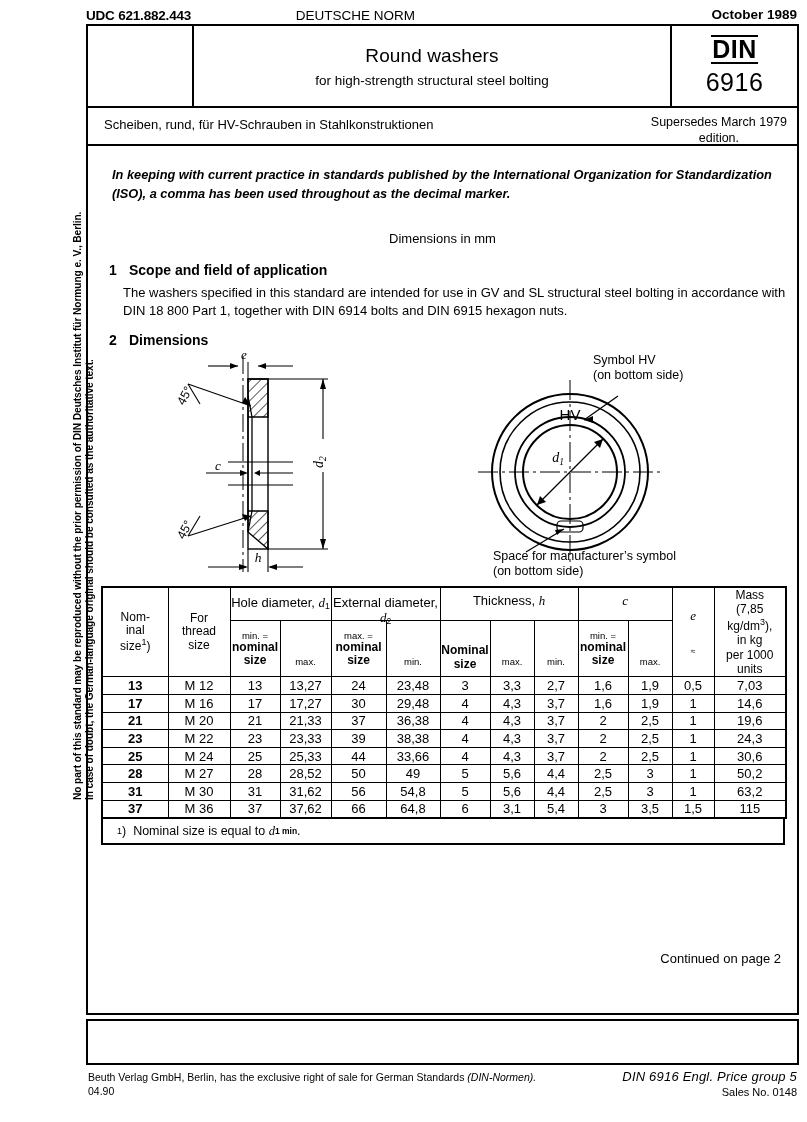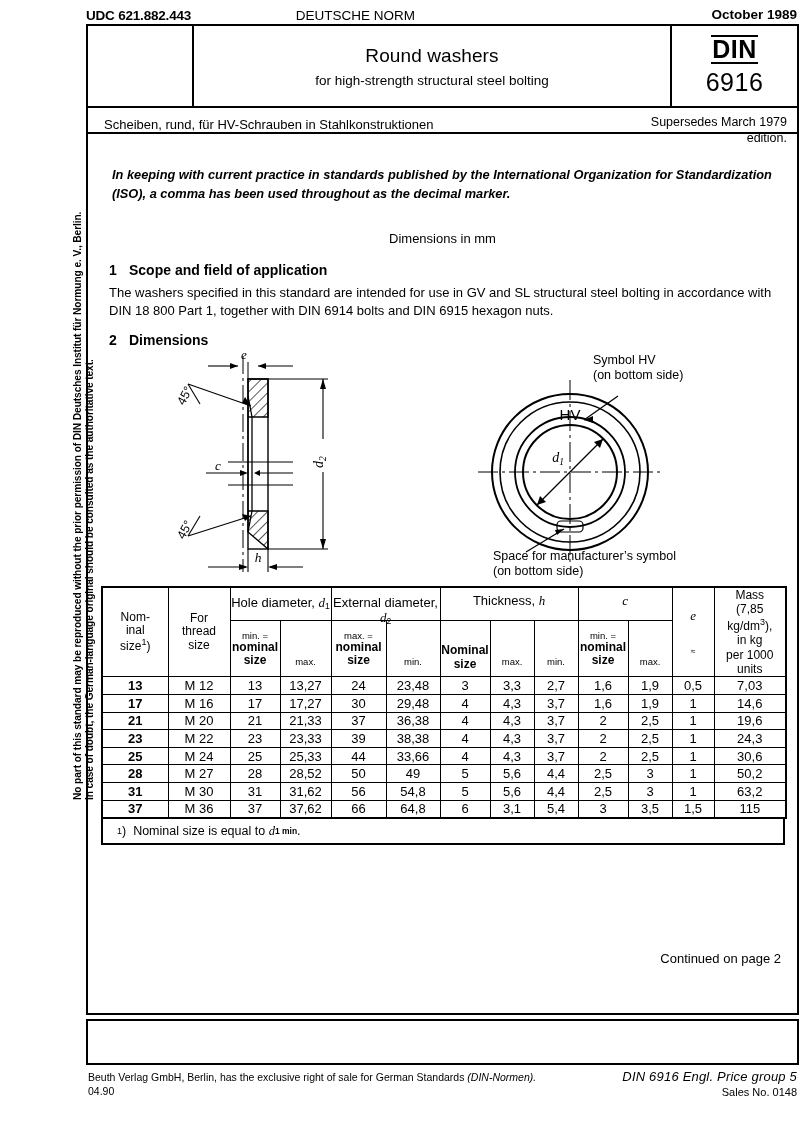--- a/index.html
+++ b/index.html
@@ -27,33 +27,33 @@
   .title-main{font-size:19px;letter-spacing:0.1px;}
   .title-sub{font-size:13.5px;margin-top:6px;}
   .hdr-right{position:absolute;right:0;top:0;width:125px;height:100%;
              display:flex;flex-direction:column;align-items:center;justify-content:center;}
   .din-word{font-size:25px;font-weight:bold;letter-spacing:0.5px;
             border-top:2.4px solid #000;border-bottom:2.4px solid #000;
             line-height:1.02;padding:0 1px;}
   .din-num{font-size:25px;margin-top:4px;letter-spacing:0.5px;}
 
   
-  .band2{position:absolute;left:0;top:82px;width:100%;height:26px;
+  .band2{position:absolute;left:0;top:82px;width:100%;height:38px;
          border-bottom:2.2px solid #000;box-sizing:border-box;}
   .german-title{position:absolute;left:16px;top:9px;font-size:13px;}
   .supersedes{position:absolute;right:10px;top:6px;font-size:12.5px;
-              text-align:right;line-height:1.28;}
+              text-align:center;line-height:1.28;}
 
   
   .italic-note{position:absolute;left:24px;top:140px;width:660px;
                font-size:12.8px;font-style:italic;font-weight:bold;line-height:1.45;}
   .dims-mm{position:absolute;left:0;top:205px;width:100%;text-align:center;font-size:13px;}
   .sec1-h{position:absolute;left:21px;top:236px;font-size:14px;font-weight:bold;}
   .sec1-h .num{display:inline-block;width:20px;}
-  .sec1-p{position:absolute;left:21px;top:258px;width:665px;
+  .sec1-p{position:absolute;left:35px;top:258px;width:665px;
           font-size:13px;line-height:1.42;}
   .sec2-h{position:absolute;left:21px;top:306px;font-size:14px;font-weight:bold;}
   .sec2-h .num{display:inline-block;width:20px;}
 
   
   .draw-wrap{position:absolute;left:0;top:318px;width:100%;height:238px;}
   .lbl-it{font-style:italic;}
 
   
   .tbl-box{position:absolute;left:13px;top:560px;width:684px;}

